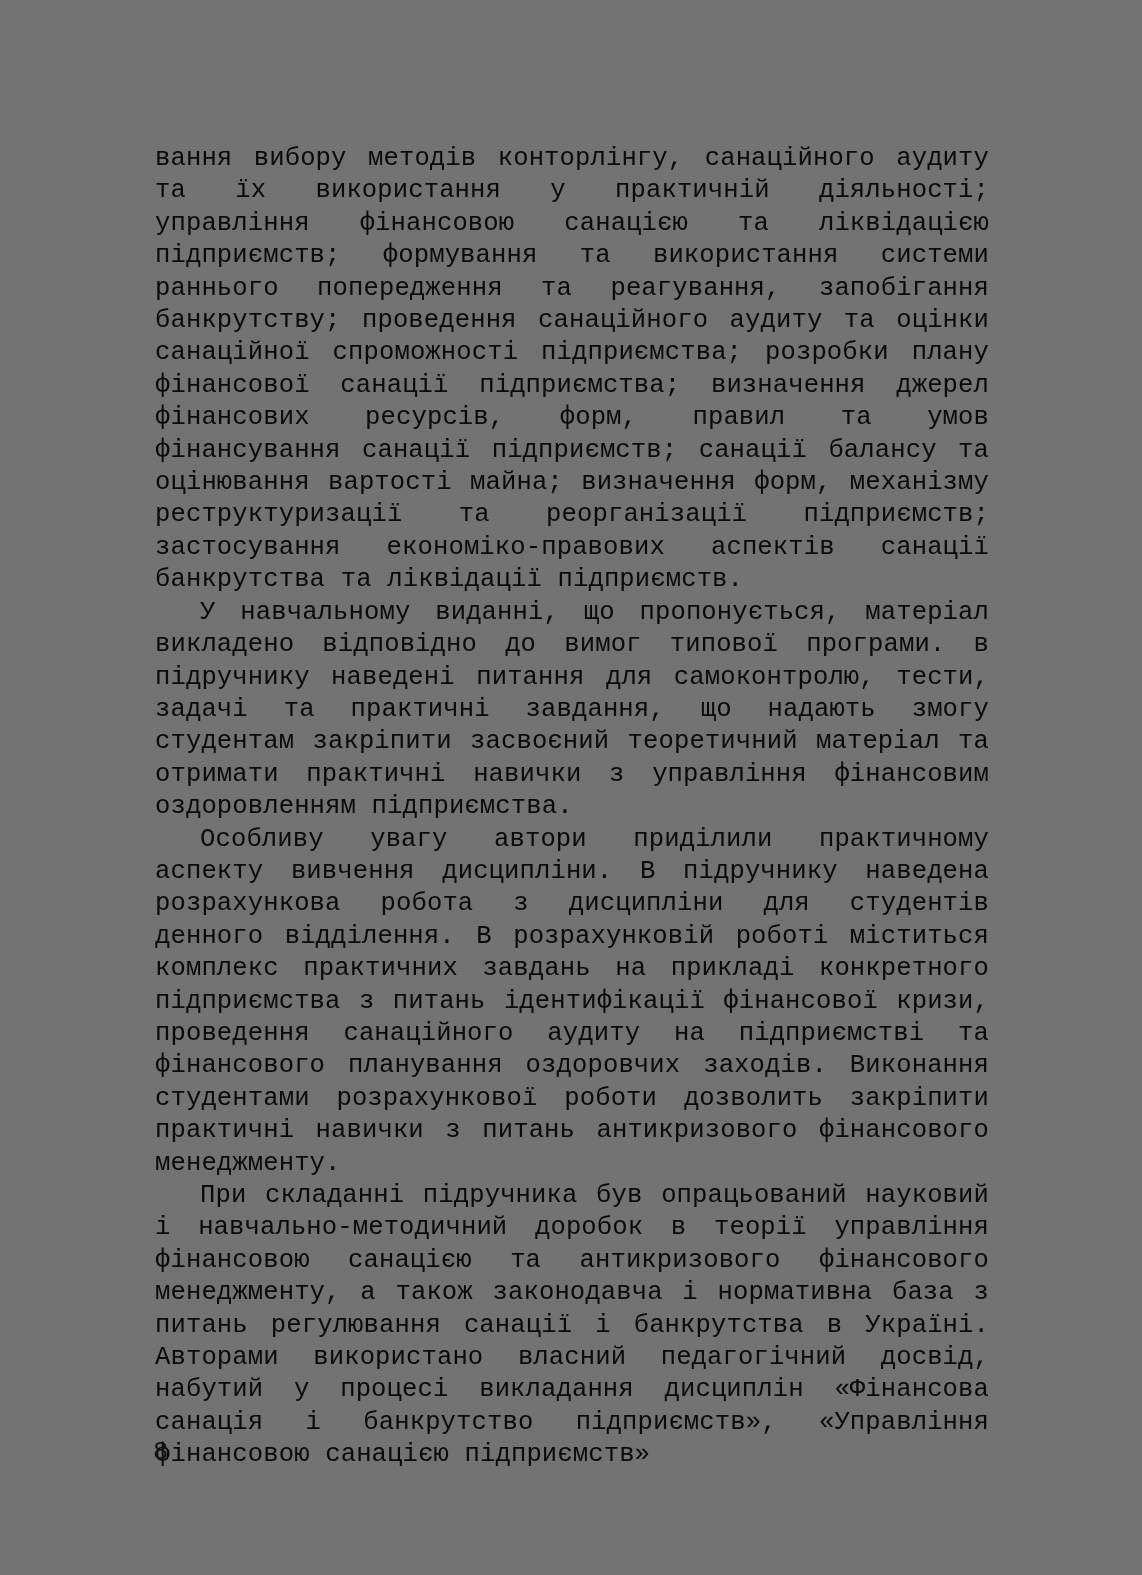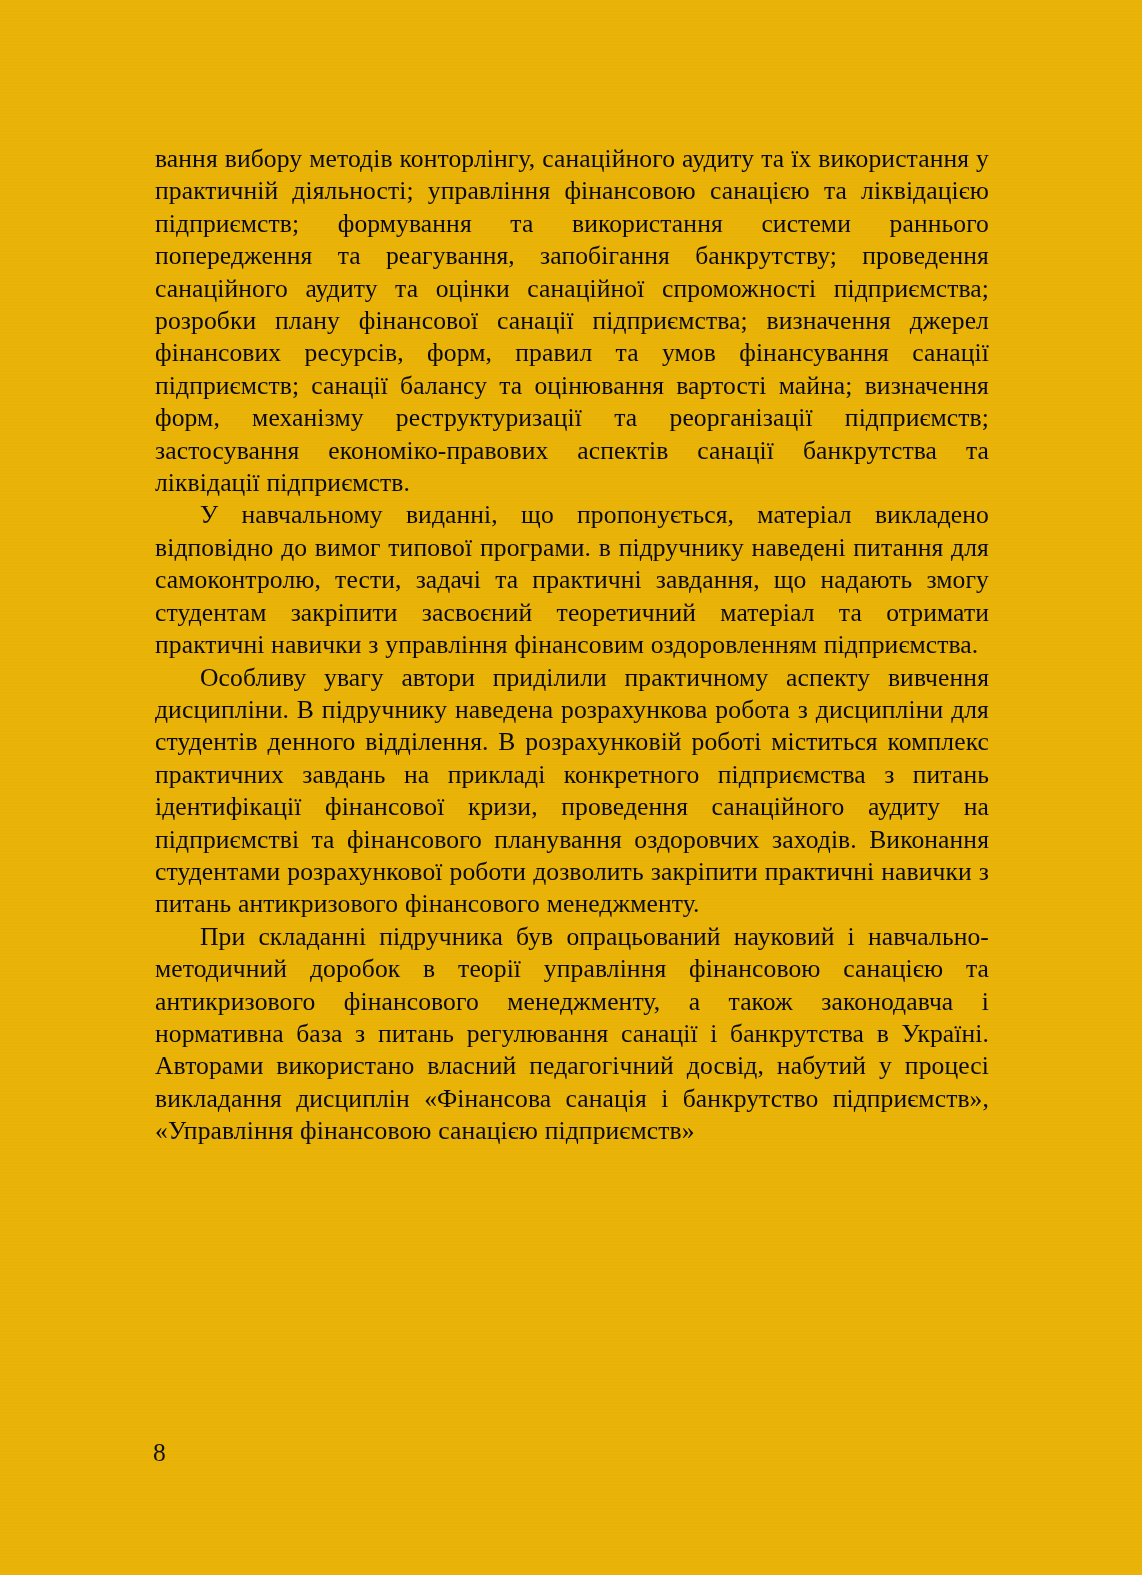--- a/index.html
+++ b/index.html
@@ -6,23 +6,23 @@
   html, body {
     margin: 0;
     padding: 0;
     background: #ffffff;
   }
 
   .page {
     position: relative;
     width: 1142px;
     height: 1575px;
-    background: #eab308;
+    background: #737373;
     overflow: hidden;
-    font-family: Liberation Serif, serif;
+    font-family: Liberation Mono, monospace;
     color: #0a0a0a;
     -webkit-font-smoothing: none;
   }
 
   
   .text-column {
     position: absolute;
     left: 155px;
     top: 143px;
     width: 834px;

